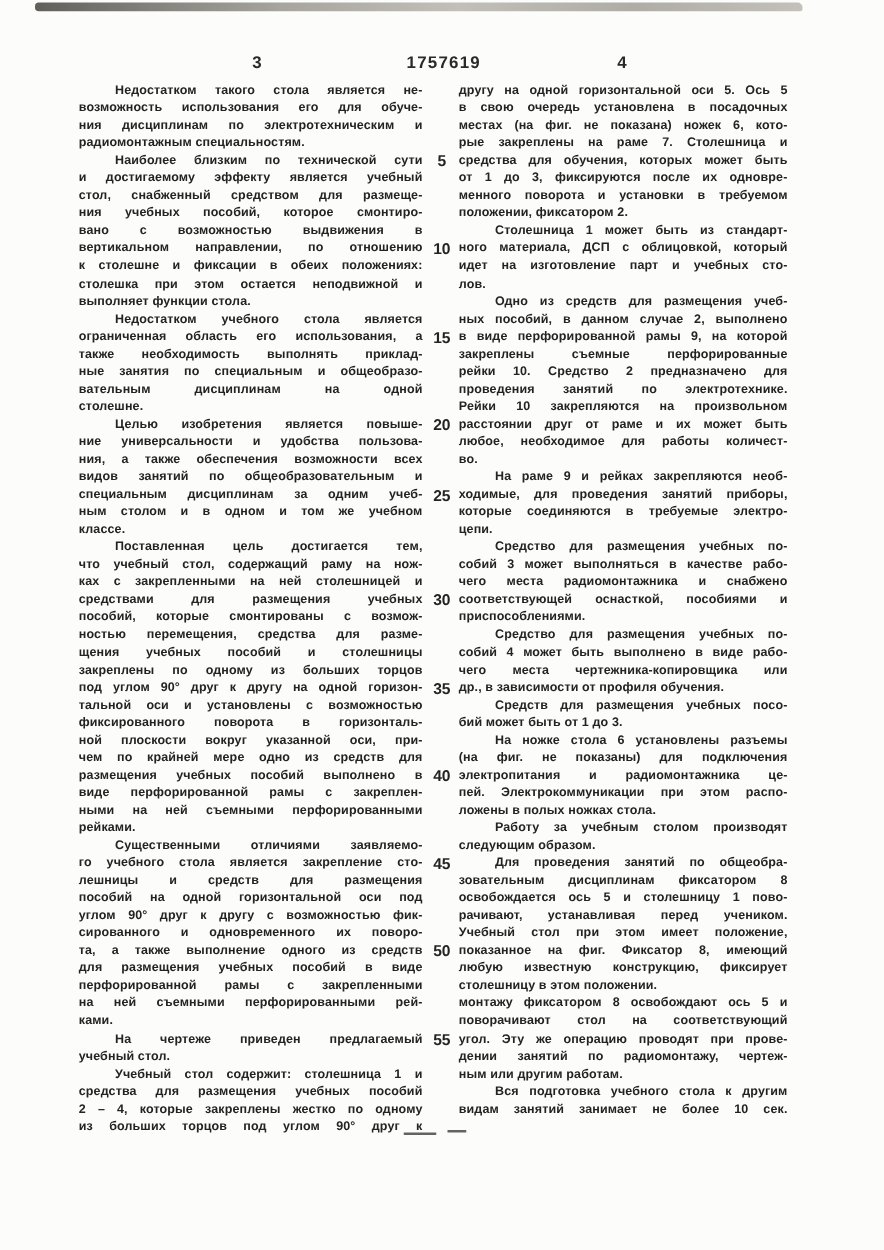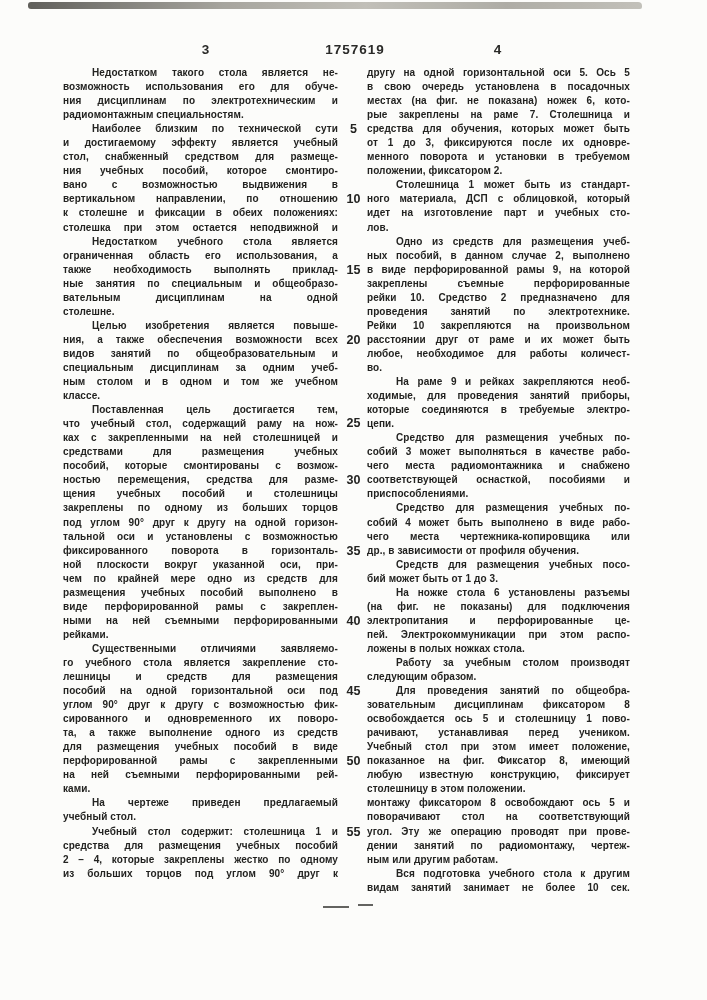--- a/index.html
+++ b/index.html
@@ -68,27 +68,29 @@
       <div class="line">ния дисциплинам по электротехническим и</div>
       <div class="line endpara">радиомонтажным специальностям.</div>
       <div class="line indent">Наиболее близким по технической сути</div>
       <div class="line">и достигаемому эффекту является учебный</div>
       <div class="line">стол, снабженный средством для размеще-</div>
       <div class="line">ния учебных пособий, которое смонтиро-</div>
       <div class="line">вано с возможностью выдвижения в</div>
       <div class="line">вертикальном направлении, по отношению</div>
       <div class="line">к столешне и фиксации в обеих положениях:</div>
       <div class="line">столешка при этом остается неподвижной и</div>
+      <div class="line endpara">выполняет функции стола.</div>
       <div class="line indent">Недостатком учебного стола является</div>
       <div class="line">ограниченная область его использования, а</div>
       <div class="line">также необходимость выполнять приклад-</div>
       <div class="line">ные занятия по специальным и общеобразо-</div>
       <div class="line">вательным дисциплинам на одной</div>
       <div class="line endpara">столешне.</div>
       <div class="line indent">Целью изобретения является повыше-</div>
+      <div class="line">ние универсальности и удобства пользова-</div>
       <div class="line">ния, а также обеспечения возможности всех</div>
       <div class="line">видов занятий по общеобразовательным и</div>
       <div class="line">специальным дисциплинам за одним учеб-</div>
       <div class="line">ным столом и в одном и том же учебном</div>
       <div class="line endpara">классе.</div>
       <div class="line indent">Поставленная цель достигается тем,</div>
       <div class="line">что учебный стол, содержащий раму на нож-</div>
       <div class="line">ках с закрепленными на ней столешницей и</div>
       <div class="line">средствами для размещения учебных</div>
       <div class="line">пособий, которые смонтированы с возмож-</div>
@@ -155,21 +157,21 @@
       <div class="line">соответствующей оснасткой, пособиями и</div>
       <div class="line endpara">приспособлениями.</div>
       <div class="line indent">Средство для размещения учебных по-</div>
       <div class="line">собий 4 может быть выполнено в виде рабо-</div>
       <div class="line">чего места чертежника-копировщика или</div>
       <div class="line endpara">др., в зависимости от профиля обучения.</div>
       <div class="line indent">Средств для размещения учебных посо-</div>
       <div class="line endpara">бий может быть от 1 до 3.</div>
       <div class="line indent">На ножке стола 6 установлены разъемы</div>
       <div class="line">(на фиг. не показаны) для подключения</div>
-      <div class="line">электропитания и перфорированные це-</div>
+      <div class="line">электропитания и радиомонтажника це-</div>
       <div class="line">пей. Электрокоммуникации при этом распо-</div>
       <div class="line endpara">ложены в полых ножках стола.</div>
       <div class="line indent">Работу за учебным столом производят</div>
       <div class="line endpara">следующим образом.</div>
       <div class="line indent">Для проведения занятий по общеобра-</div>
       <div class="line">зовательным дисциплинам фиксатором 8</div>
       <div class="line">освобождается ось 5 и столешницу 1 пово-</div>
       <div class="line">рачивают, устанавливая перед учеником.</div>
       <div class="line">Учебный стол при этом имеет положение,</div>
       <div class="line">показанное на фиг. Фиксатор 8, имеющий</div>
@@ -181,21 +183,21 @@
       <div class="line">дении занятий по радиомонтажу, чертеж-</div>
       <div class="line endpara">ным или другим работам.</div>
       <div class="line indent">Вся подготовка учебного стола к другим</div>
       <div class="line">видам занятий занимает не более 10 сек.</div>
     </div>
   <div id="gutter">
       <div class="gutter-num" style="top: 122.2px;">5</div>
       <div class="gutter-num" style="top: 192.45px;">10</div>
       <div class="gutter-num" style="top: 262.7px;">15</div>
       <div class="gutter-num" style="top: 332.95px;">20</div>
-      <div class="gutter-num" style="top: 416px;">25</div>
+      <div class="gutter-num" style="top: 390px;">25</div>
       <div class="gutter-num" style="top: 473.45px;">30</div>
       <div class="gutter-num" style="top: 543.7px;">35</div>
       <div class="gutter-num" style="top: 613.95px;">40</div>
       <div class="gutter-num" style="top: 684.2px;">45</div>
       <div class="gutter-num" style="top: 754.45px;">50</div>
       <div class="gutter-num" style="top: 824.7px;">55</div>
     </div>
 
   <div class="dash-artifact dash-a"></div>
   <div class="dash-artifact dash-b"></div>

